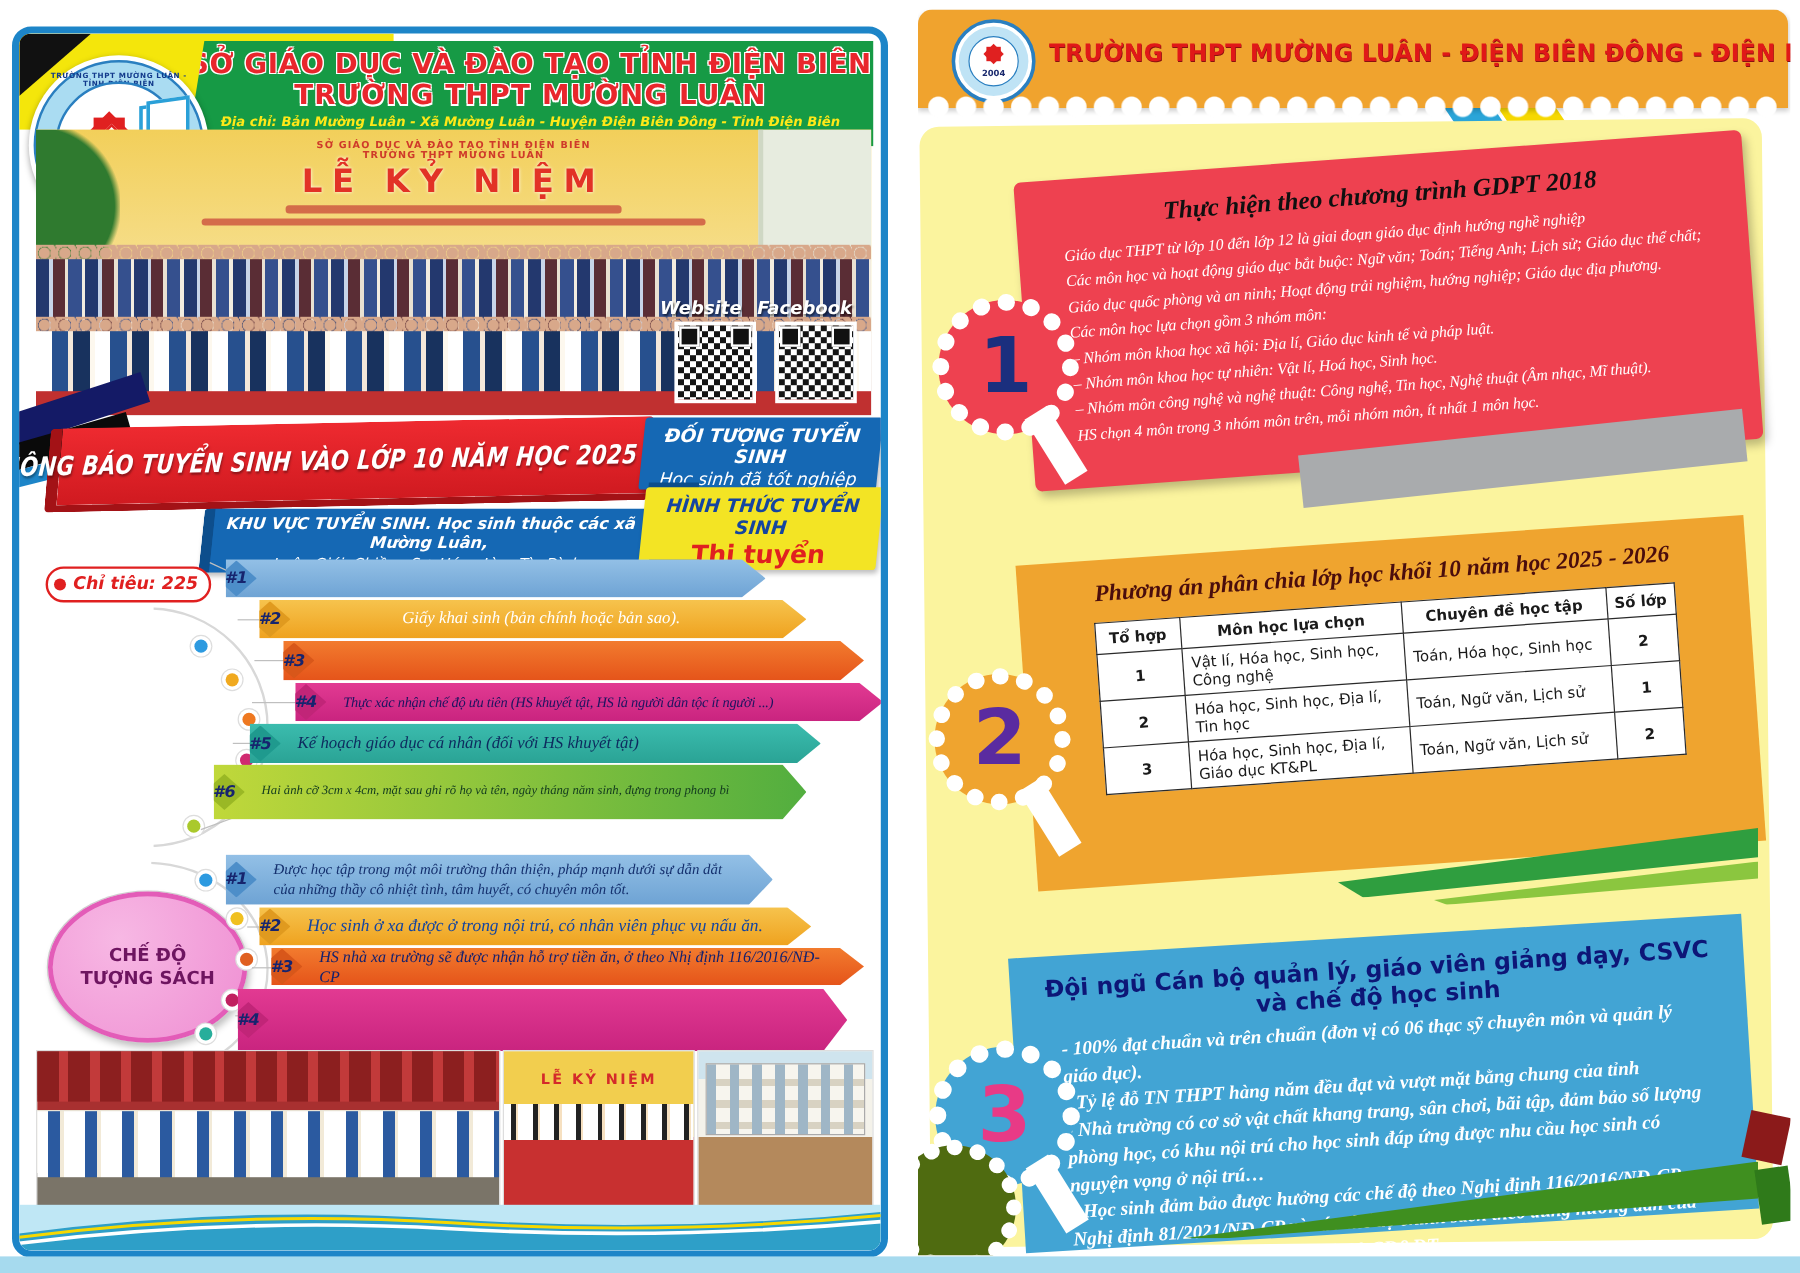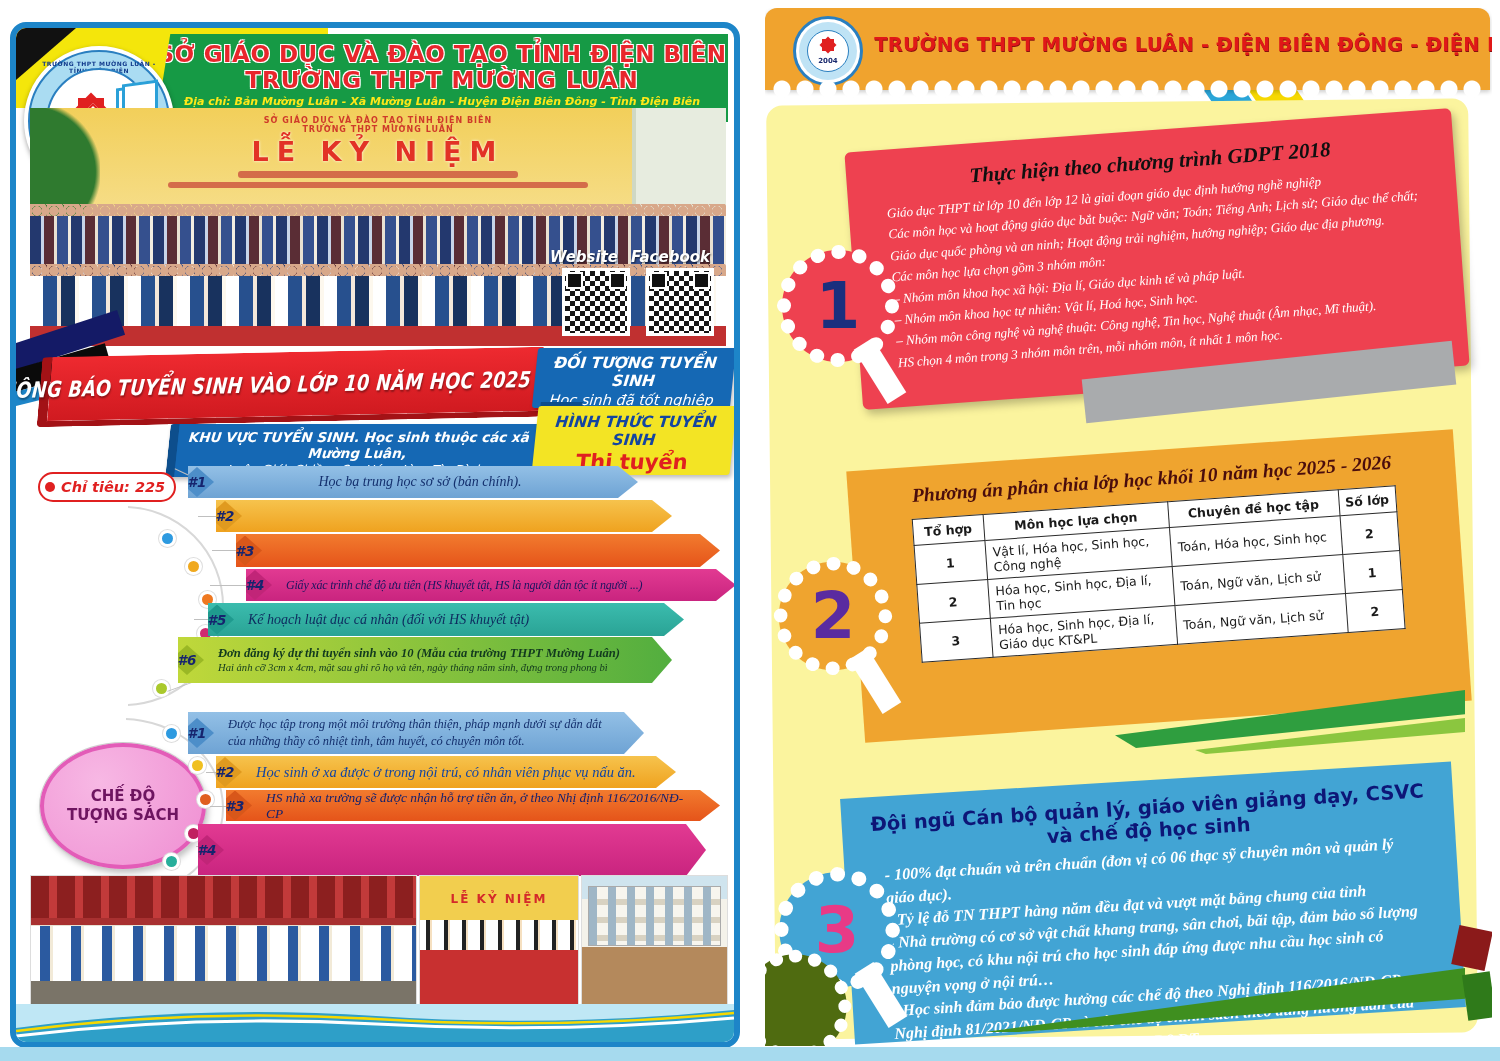--- a/index.html
+++ b/index.html
@@ -264,40 +264,39 @@
     <div class="dot" style="left:140px;top:655px;background:#aac92c"></div>
     <div class="conn" style="left:156px;top:453px;width:60px;transform:rotate(25deg)"></div>
     <div class="conn" style="left:182px;top:488px;width:50px"></div>
     <div class="conn" style="left:196px;top:522px;width:55px"></div>
     <div class="conn" style="left:194px;top:557px;width:60px"></div>
     <div class="conn" style="left:178px;top:591px;width:48px"></div>
     <div class="conn" style="left:150px;top:655px;width:46px;transform:rotate(-20deg)"></div>
 
     <div class="arrow ar-blue" style="left:172px;top:438px;width:450px;height:32px">
       <span class="num n-blue" style="left:-8px">#1</span>
-      <div class="txt" style="font-size:14px;text-align:center">Học bạ trung học sơ sở (bản chính).</div>
     </div>
     <div class="arrow ar-amber" style="left:200px;top:472px;width:456px;height:32px">
       <span class="num n-amber" style="left:-8px">#2</span>
+      <div class="txt" style="font-size:14px;text-align:center;color:#fff">Giấy khai sinh (bản chính hoặc bản sao).</div>
     </div>
     <div class="arrow ar-orange" style="left:220px;top:506px;width:484px;height:33px">
       <span class="num n-orange" style="left:-8px">#3</span>
     </div>
     <div class="arrow ar-pink" style="left:230px;top:541px;width:490px;height:32px">
       <span class="num n-pink" style="left:-8px">#4</span>
-      <div class="txt" style="font-size:12px;letter-spacing:-.2px">Giấy xác trình chế độ ưu tiên (HS khuyết tật, HS là người dân tộc ít người ...)</div>
+      <div class="txt" style="font-size:12px;letter-spacing:-.2px">Thực xác nhận chế độ ưu tiên (HS khuyết tật, HS là người dân tộc ít người ...)</div>
     </div>
     <div class="arrow ar-teal" style="left:192px;top:575px;width:476px;height:33px">
       <span class="num n-teal" style="left:-8px">#5</span>
-      <div class="txt" style="font-size:14px">Kế hoạch luật dục cá nhân (đối với HS khuyết tật)</div>
+      <div class="txt" style="font-size:14px">Kế hoạch giáo dục cá nhân (đối với HS khuyết tật)</div>
     </div>
     <div class="arrow ar-green" style="left:162px;top:609px;width:494px;height:46px">
       <span class="num n-green" style="left:-8px">#6</span>
       <div class="txt" style="font-size:12.6px;line-height:1.3">
-        <div style="font-weight:bold">Đơn đăng ký dự thi tuyển sinh vào 10 (Mẫu của trường THPT Mường Luân)</div>
         <div style="font-size:10.6px">Hai ảnh cỡ 3cm x 4cm, mặt sau ghi rõ họ và tên, ngày tháng năm sinh, đựng trong phong bì</div>
       </div>
     </div>
 
     <div class="arcring" style="left:4px;top:690px;width:200px;height:176px"></div>
     <div class="gcircle policy-c">
       <span>
         <span style="display:block">CHẾ ĐỘ</span>
         <span style="display:block">TƯỢNG SÁCH</span>
       </span>

